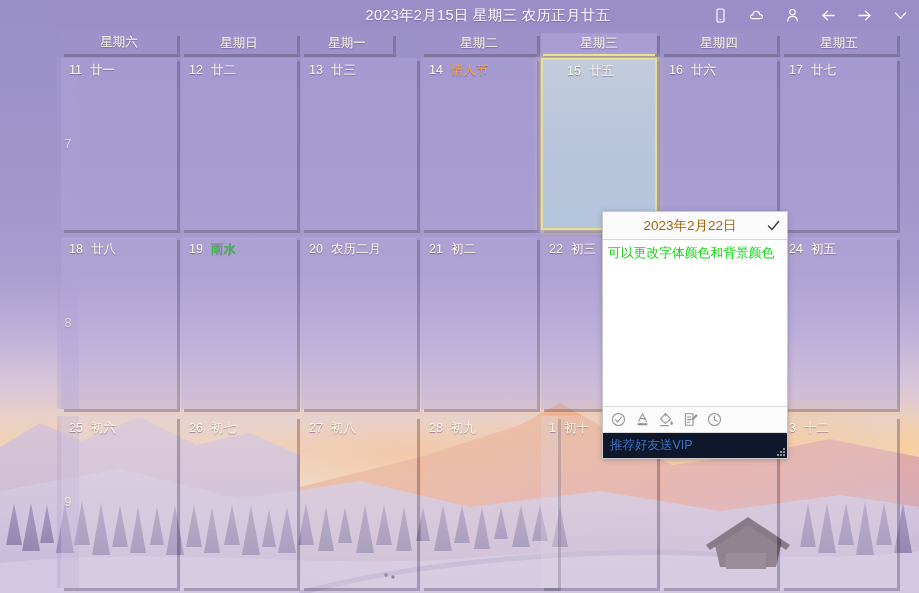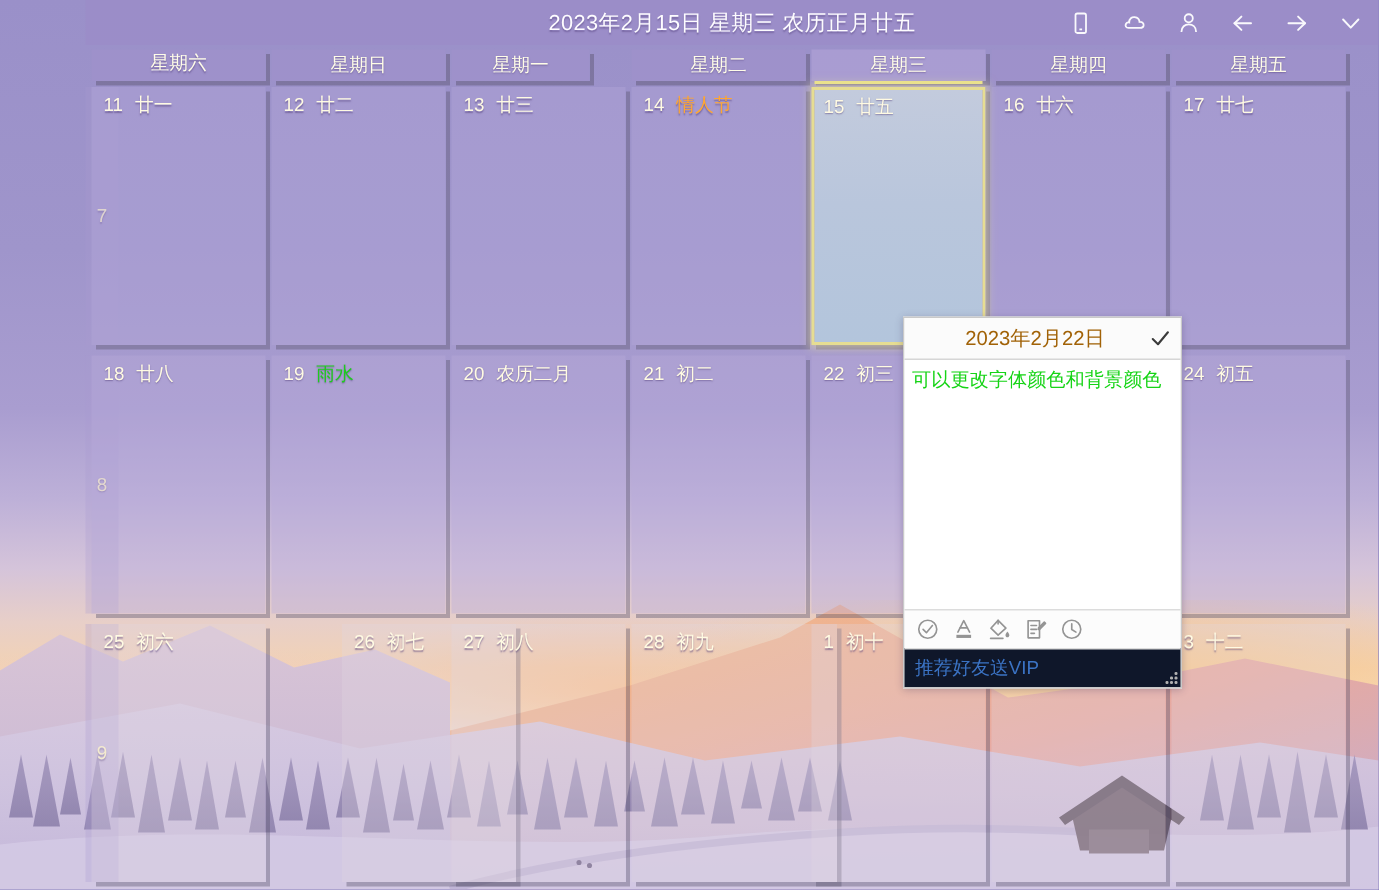--- a/index.html
+++ b/index.html
@@ -103,21 +103,21 @@
   .cell .daylabel .num{ margin-right:8px; }
   .cell .daylabel .lunar.holiday{ color:#ffa733; }
   .cell .daylabel .lunar.term{ color:#1ecb1e; }
 
   
   .cell.selected{
     background:linear-gradient(to bottom,#c3cbdd 0%,#b9c6dc 45%,#b3c5dc 100%);
     border:2px solid #e6dd92;
     box-shadow:0 0 6px 2px rgba(240,232,150,.55), 3px 3px 0 rgba(90,85,110,.4);
   }
-  .cell.selected .daylabel{ left:6px; top:3px; }
+  .cell.selected .daylabel{ left:24px; top:3px; }
 
   
   #note{
     position:absolute; left:545px; top:211px; width:186px; height:248px;
     background:#fdfdfd;
     border:1px solid #c9c9c9;
     box-shadow:0 1px 5px rgba(60,50,90,.30);
     z-index:40;
     display:flex; flex-direction:column;
   }
@@ -351,21 +351,21 @@
       </div>
       <div class="cell r2" style="left: 604px; top: 237px; width: 116px; height: 172px;">
         <div class="daylabel"><span class="num">23</span><span class="lunar">初四</span></div>
       </div>
       <div class="cell r2" style="left: 724px; top: 237px; width: 116px; height: 172px;">
         <div class="daylabel"><span class="num">24</span><span class="lunar">初五</span></div>
       </div>
       <div class="cell r3" style="left: 4px; top: 416px; width: 116px; height: 172px;">
         <div class="daylabel"><span class="num">25</span><span class="lunar">初六</span></div>
       </div>
-      <div class="cell r3" style="left: 124px; top: 416px; width: 116px; height: 172px; margin-left: 47px;">
+      <div class="cell r3" style="left: 124px; top: 416px; width: 116px; height: 172px;">
         <div class="daylabel"><span class="num">26</span><span class="lunar">初七</span></div>
       </div>
       <div class="cell r3" style="left: 244px; top: 416px; width: 116px; height: 172px;">
         <div class="daylabel"><span class="num">27</span><span class="lunar">初八</span></div>
       </div>
       <div class="cell r3" style="left: 364px; top: 416px; width: 137px; height: 172px; padding-left: 36px;">
         <div class="daylabel"><span class="num">28</span><span class="lunar">初九</span></div>
       </div>
       <div class="cell r3" style="left: 484px; top: 416px; width: 116px; height: 172px;">
         <div class="daylabel"><span class="num">1</span><span class="lunar">初十</span></div>

